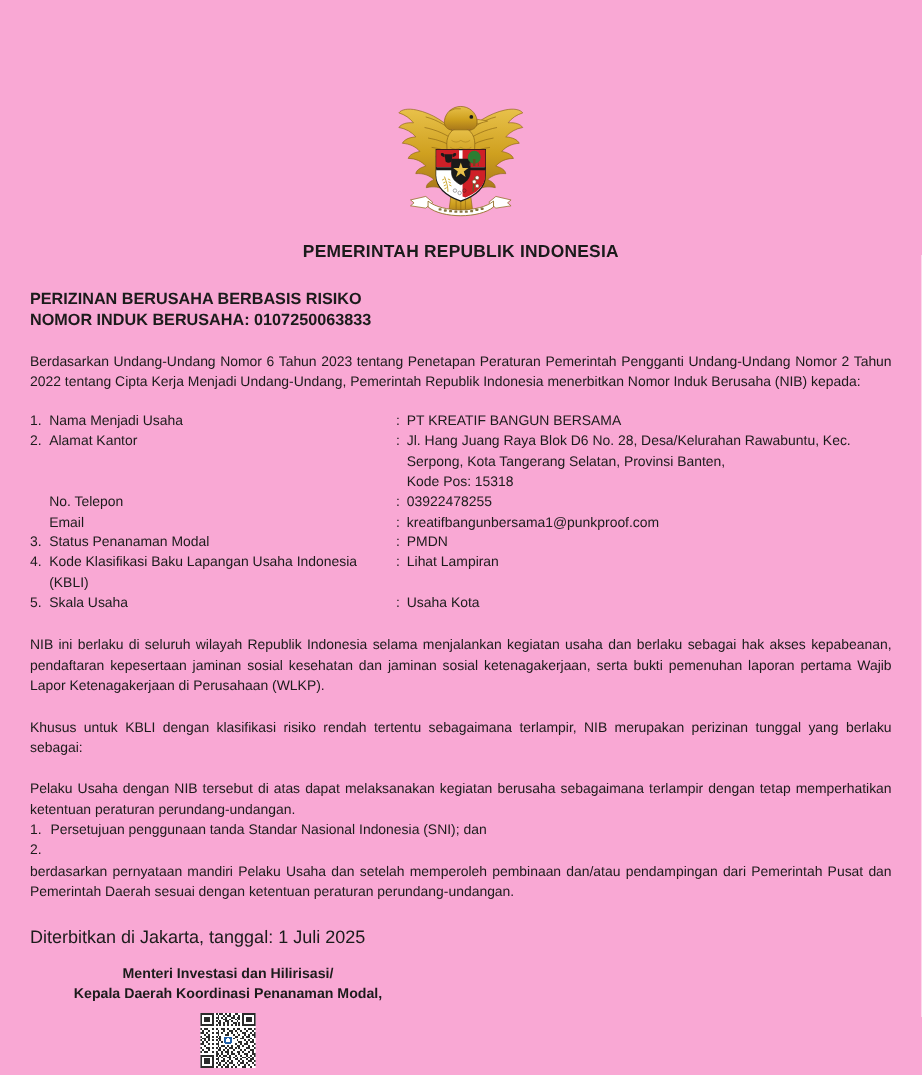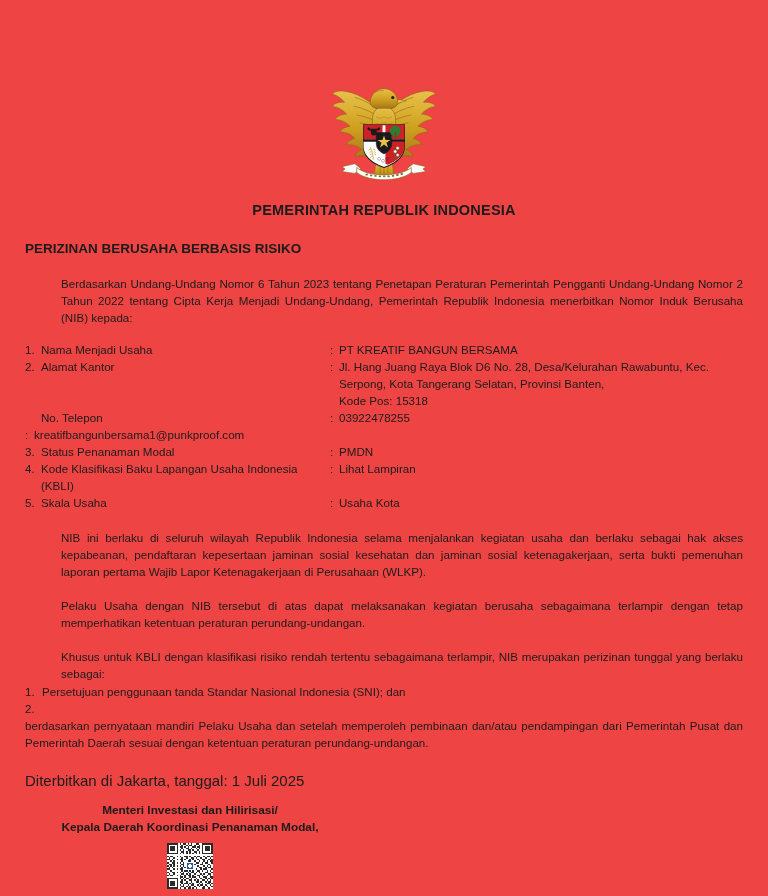--- a/index.html
+++ b/index.html
@@ -11,21 +11,21 @@
     width: 768px;
     height: 896px;
     font-family: "Liberation Sans", sans-serif;
     color: #1b1b1b;
     overflow: hidden;
   }
   .page {
     position: relative;
     width: 768px;
     height: 896px;
-    background: #ef4444;
+    background: #f9a8d4;
     box-sizing: border-box;
     padding: 0 25px;
   }
 
   
   .emblem-wrap {
     display: flex;
     justify-content: center;
     padding-top: 78px;
   }
@@ -51,21 +51,20 @@
     line-height: 1.32;
   }
   .title-sub div { white-space: nowrap; }
 
   
   .para {
     font-size: 11.6px;
     line-height: 1.48;
     text-align: justify;
     margin-top: 17px;
-    margin-left: 36px;
   }
 
   
   .details {
     margin-top: 16px;
     font-size: 11.6px;
     line-height: 1.46;
   }
   .drow {
     display: flex;
@@ -263,20 +262,21 @@
           <rect x="145" y="197" width="5" height="4" rx="1"></rect>
           <rect x="154" y="195" width="5" height="4" rx="1"></rect>
         </g>
       </g>
     </svg>
   </div>
 
   <div class="title-main">PEMERINTAH REPUBLIK INDONESIA</div>
   <div class="title-sub">
     <div>PERIZINAN BERUSAHA BERBASIS RISIKO</div>
+    <div>NOMOR INDUK BERUSAHA: 0107250063833</div>
   </div>
 
   <div class="para">Berdasarkan Undang-Undang Nomor 6 Tahun 2023 tentang Penetapan Peraturan Pemerintah Pengganti Undang-Undang Nomor 2 Tahun 2022 tentang Cipta Kerja Menjadi Undang-Undang, Pemerintah Republik Indonesia menerbitkan Nomor Induk Berusaha (NIB) kepada:</div>
 
   <div class="details">
 
     <div class="drow">
       <div class="dlabel">
         <span class="dnum">1.</span>
         <span class="dtext">Nama Menjadi Usaha</span>
@@ -325,20 +325,24 @@
         <span class="dnum"></span>
         <span class="dtext">No. Telepon</span>
       </div>
       <div class="dval">
         <span class="dcolon">:</span>
         <span class="dvaltext">03922478255</span>
       </div>
     </div>
 
     <div class="drow">
+      <div class="dlabel indent">
+        <span class="dnum"></span>
+        <span class="dtext">Email</span>
+      </div>
       <div class="dval">
         <span class="dcolon">:</span>
         <span class="dvaltext">kreatifbangunbersama1@punkproof.com</span>
       </div>
     </div>
 
     <div class="drow">
       <div class="dlabel">
         <span class="dnum">3.</span>
         <span class="dtext">Status Penanaman Modal</span>
@@ -378,22 +382,22 @@
       </div>
       <div class="dval">
         <span class="dcolon">:</span>
         <span class="dvaltext">Usaha Kota</span>
       </div>
     </div>
 
   </div>
 
   <div class="para">NIB ini berlaku di seluruh wilayah Republik Indonesia selama menjalankan kegiatan usaha dan berlaku sebagai hak akses kepabeanan, pendaftaran kepesertaan jaminan sosial kesehatan dan jaminan sosial ketenagakerjaan, serta bukti pemenuhan laporan pertama Wajib Lapor Ketenagakerjaan di Perusahaan (WLKP).</div>
+  <div class="para">Khusus untuk KBLI dengan klasifikasi risiko rendah tertentu sebagaimana terlampir, NIB merupakan perizinan tunggal yang berlaku sebagai:</div>
   <div class="para">Pelaku Usaha dengan NIB tersebut di atas dapat melaksanakan kegiatan berusaha sebagaimana terlampir dengan tetap memperhatikan ketentuan peraturan perundang-undangan.</div>
-  <div class="para">Khusus untuk KBLI dengan klasifikasi risiko rendah tertentu sebagaimana terlampir, NIB merupakan perizinan tunggal yang berlaku sebagai:</div>
 
   <div>
     <div class="subitem">
       <span class="sn">1.</span>
       <span>Persetujuan penggunaan tanda Standar Nasional Indonesia (SNI); dan</span>
     </div>
     <div class="subitem">
       <span class="sn">2.</span>
     </div>
   </div>

